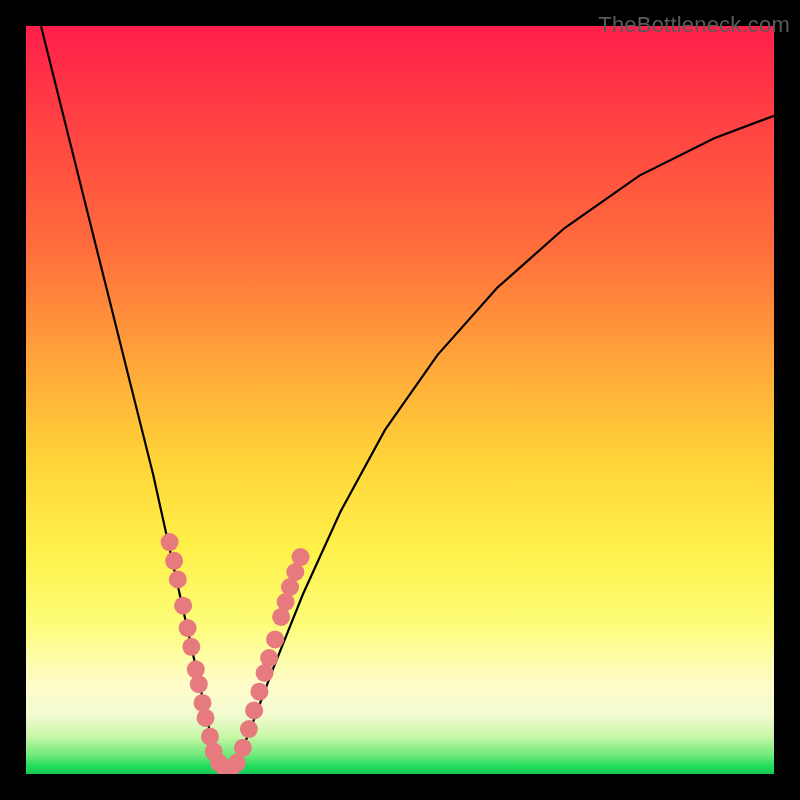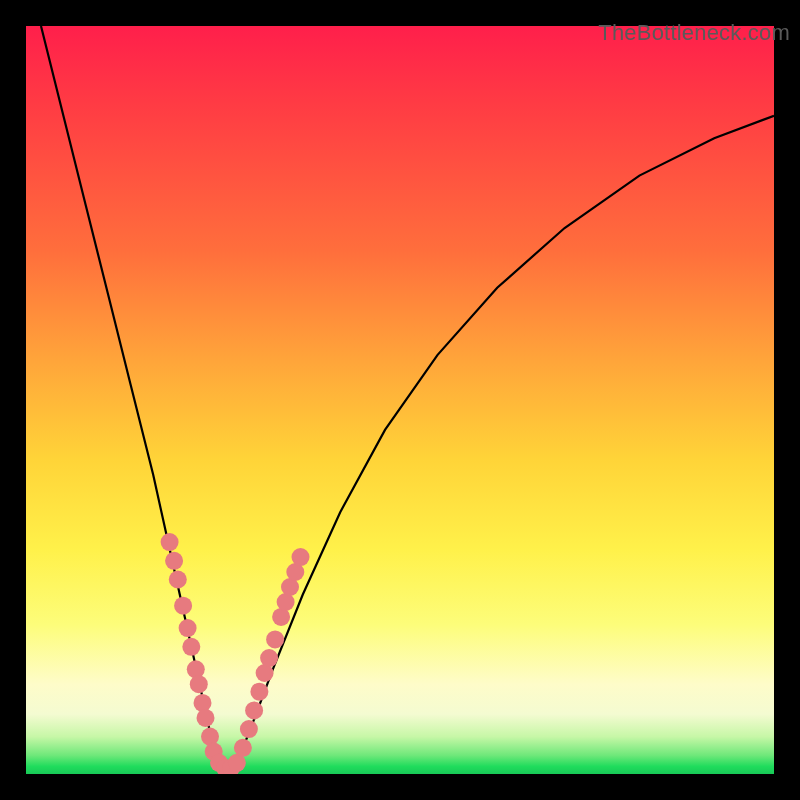--- a/index.html
+++ b/index.html
@@ -40,21 +40,21 @@
       #fefcc9 88%,
       #f4fbd1 92%,
       #c7f7a7 95%,
       #6fe87a 97.5%,
       #1fdc5c 99%,
       #18c957 100%
     );
   }
   .watermark {
     position: absolute;
-    top: 20px;
+    top: 12px;
     right: 10px;
     color: #5a5a5a;
     font-size: 22px;
     font-weight: 500;
     letter-spacing: 0.2px;
     user-select: none;
   }
   svg.curve {
     position: absolute;
     inset: 0;

